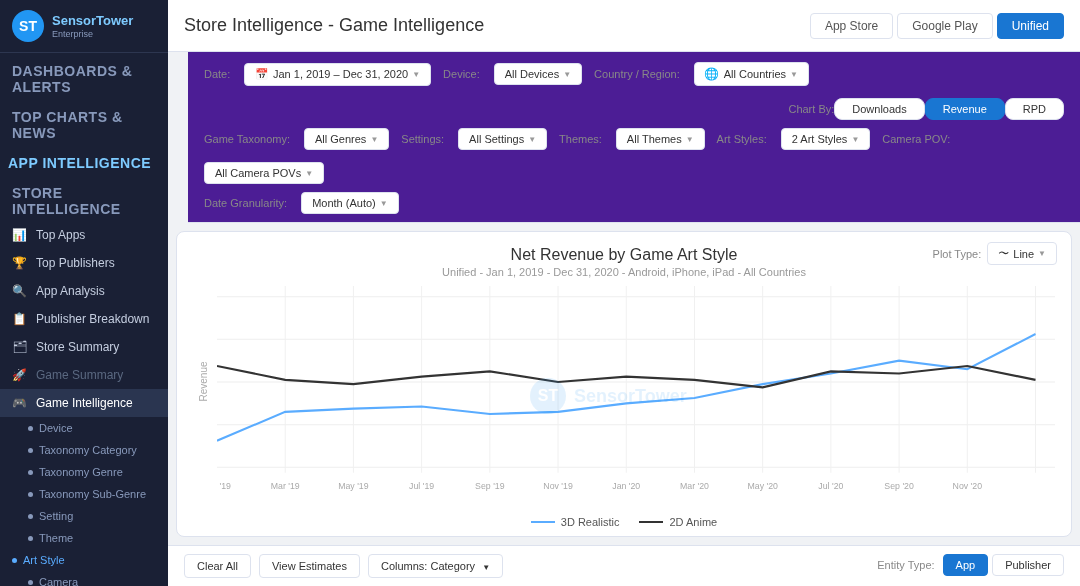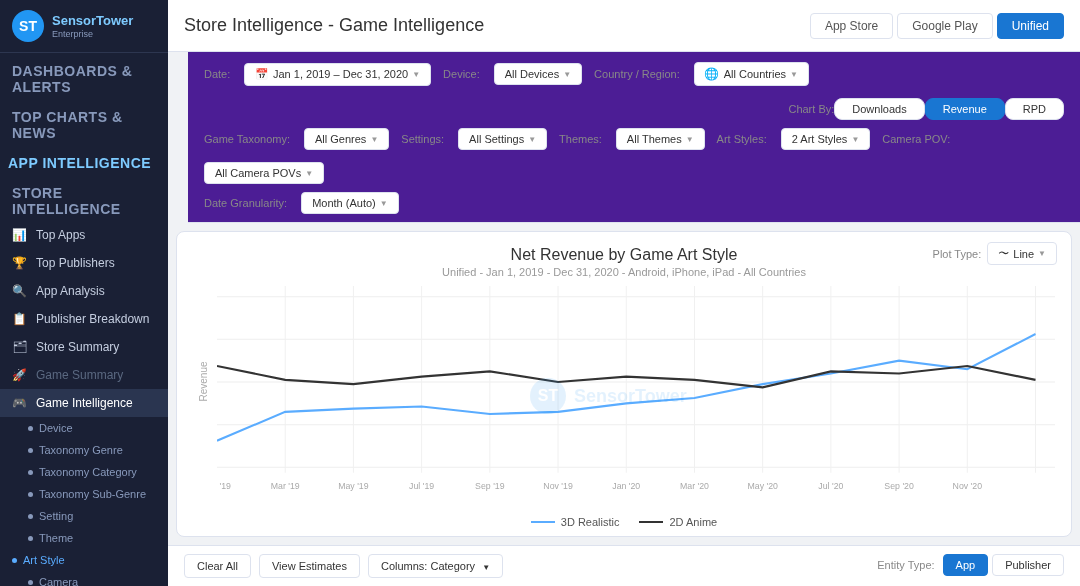--- a/index.html
+++ b/index.html
@@ -366,25 +366,25 @@
     <span class="icon">🎮</span>
     <span>Game Intelligence</span>
   </div>
 
   <div class="sidebar-sub-item">
     <span class="dot"></span>
     <span>Device</span>
   </div>
   <div class="sidebar-sub-item">
     <span class="dot"></span>
+    <span>Taxonomy Category</span>
+  </div>
+  <div class="sidebar-sub-item">
+    <span class="dot"></span>
     <span>Taxonomy Genre</span>
-  </div>
-  <div class="sidebar-sub-item">
-    <span class="dot"></span>
-    <span>Taxonomy Category</span>
   </div>
   <div class="sidebar-sub-item">
     <span class="dot"></span>
     <span>Taxonomy Sub-Genre</span>
   </div>
   <div class="sidebar-sub-item">
     <span class="dot"></span>
     <span>Setting</span>
   </div>
   <div class="sidebar-sub-item">

